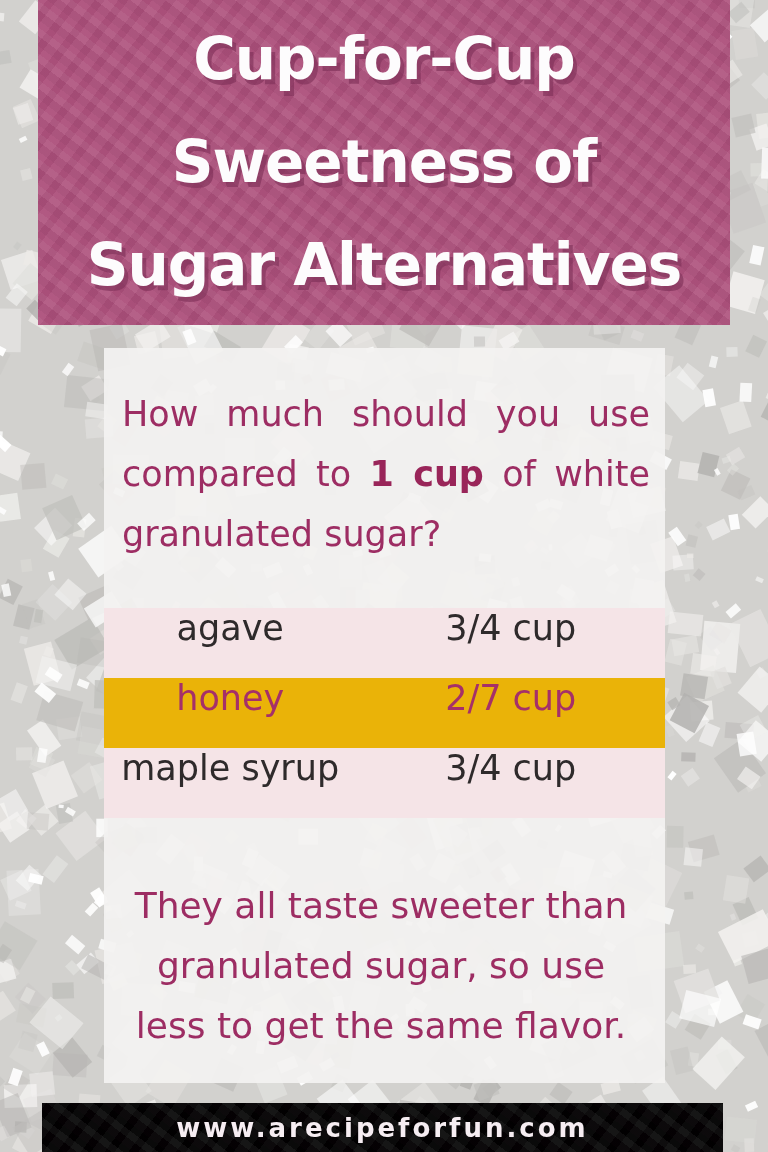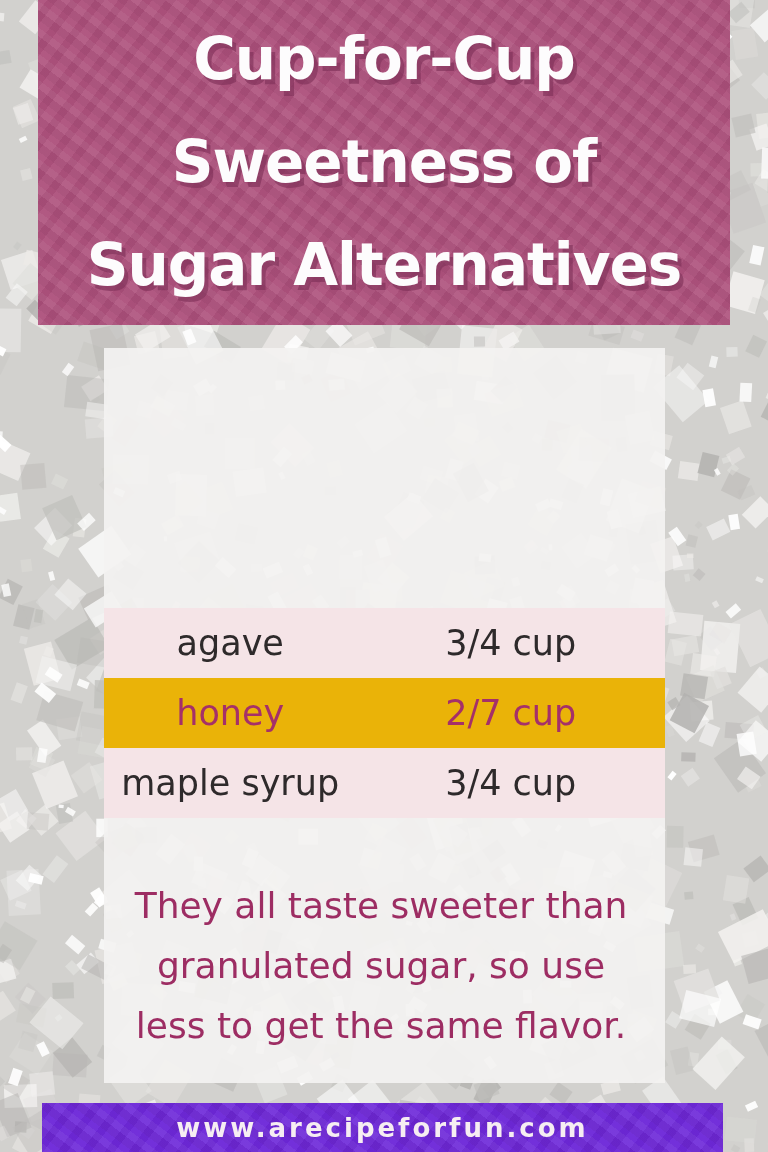--- a/index.html
+++ b/index.html
@@ -36,39 +36,39 @@
   }
   .intro{
     position:absolute;top:36px;left:18px;right:15px;margin:0;
     font-size:35px;line-height:60px;color:#9d2d63;
     text-align:justify;
   }
   .intro strong{font-weight:bold;color:#992559;}
 
   
   .ctable{position:absolute;top:260px;left:0;right:0;}
-  .row{height:70px;display:flex;align-items:center;}
+  .row{height:70px;display:flex;align-items:flex-start;}
   .row.pink{background:#f5e4e7;}
   .row.white{background:#eab308;}
   .cell{font-size:35px;color:#2e2a2b;}
   .cell.name{width:45%;text-align:center;}
   .cell.amount{width:55%;text-align:center;box-sizing:border-box;}
   .row.white .cell{color:#a53069;}
 
   
   .outro{
     position:absolute;top:528px;left:0;right:7px;margin:0;
     text-align:center;font-size:36px;line-height:60px;color:#9d2d63;
   }
   .oline{display:block;white-space:nowrap;}
 
   
   .sitebar{
     position:absolute;left:42px;top:1103px;width:681px;height:49px;
-    background:#6d28d9;z-index:2;
+    background:#000000;z-index:2;
     display:flex;align-items:center;justify-content:center;
   }
   .site-url{
     position:relative;z-index:1;color:#f6edf2;font-size:26px;
     font-weight:bold;letter-spacing:3px;
   }
 </style>
 </head>
 <body>
 
@@ -1141,20 +1141,21 @@
   <header class="banner">
     <h1 class="page-title">
       <span class="tline">Cup-for-Cup</span>
       <span class="tline">Sweetness of</span>
       <span class="tline">Sugar Alternatives</span>
     </h1>
   </header>
 
   <main class="panel">
 
+    <p class="intro"><span>How much should you use compared to </span><strong>1 cup</strong><span> of white granulated sugar?</span></p>
 
     <div class="ctable">
       <div class="row pink">
         <span class="cell name">agave</span>
         <span class="cell amount">3/4 cup</span>
       </div>
       <div class="row white">
         <span class="cell name">honey</span>
         <span class="cell amount">2/7 cup</span>
       </div>

